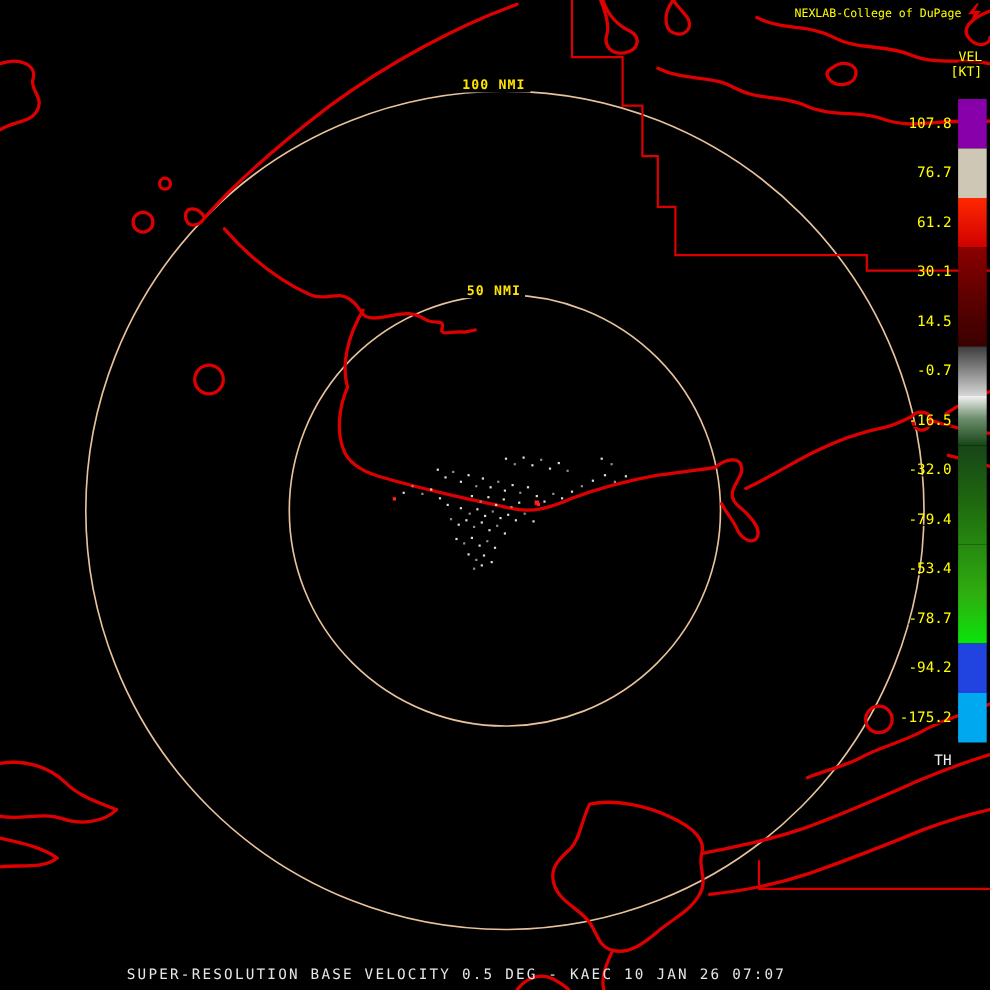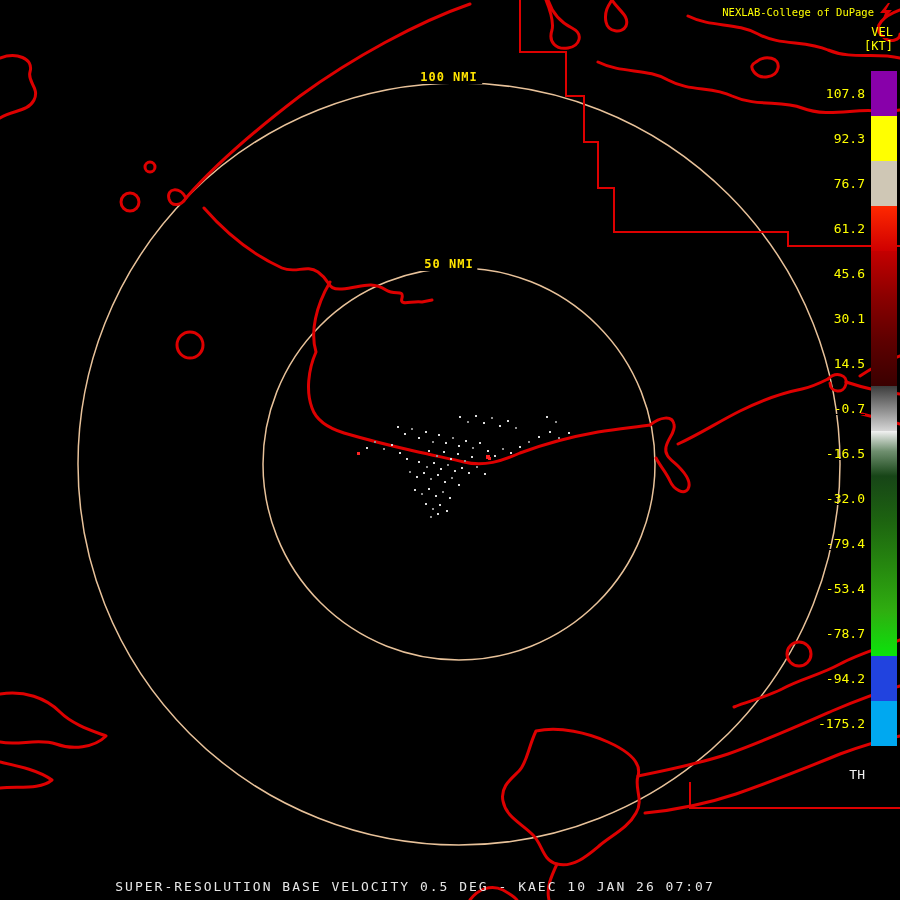--- a/index.html
+++ b/index.html
@@ -16,28 +16,28 @@
     position:absolute; top:6px; right:26px; color:#ffff00; font-size:10.5px;
     z-index:8; white-space:nowrap;
   }
   .logo{ position:absolute; top:3px; right:5px; width:18px; height:18px; z-index:8; }
 
   .footer{
     position:absolute; left:0; right:70px; bottom:6px; text-align:center;
     color:#e6e6e6; font-size:13px; letter-spacing:2px; z-index:8; white-space:nowrap;
   }
 
-  .colorbar{ position:absolute; top:25px; right:3px; width:92px; z-index:7;text-decoration:underline; }
+  .colorbar{ position:absolute; top:44px; right:3px; width:92px; z-index:7;text-decoration:underline; }
   .cb-title,.cb-units{ text-align:right; color:#ffff00; font-size:12px; line-height:14px; padding-right:4px; }
   .cb-rows{ margin-top:18px; }
   .cb-row{ display:flex; align-items:center; height:45px; }
   .cb-label{ flex:1; text-align:right; color:#ffff00; font-size:13px; padding-right:6px; white-space:nowrap; }
   .cb-swatch{ width:26px; height:45px; display:block; }
   .cb-row.th .cb-label{ color:#f0f0f0; }
-  .cb-row.th{ height:24px; margin-top:16px;justify-content:flex-end; }
+  .cb-row.th{ height:24px; margin-top:4px;justify-content:flex-end; }
   .cb-row.th .cb-swatch{ background:transparent; height:24px; }
 
   .echo{ position:absolute; width:2px; height:2px; z-index:5; }
   .site-marker{ position:absolute; width:4px; height:4px; background:#ff2020; z-index:5; }
 </style>
 </head>
 <body style="background: rgb(0, 0, 0);">
 
 <svg class="layer" width="900" height="900" viewBox="0 0 900 900" style="z-index: 1; color: rgb(232, 194, 154);">
   <g fill="none" stroke="currentColor" stroke-width="1.5">
@@ -176,34 +176,26 @@
 
 <div class="colorbar">
   <div class="cb-title">VEL</div>
   <div class="cb-units">[KT]</div>
   <div class="cb-rows">
       <div class="cb-row">
         <span class="cb-label">107.8</span>
         <span class="cb-swatch" style="background: rgb(136, 0, 170);"></span>
       </div>
       <div class="cb-row">
-        <span class="cb-label">92.3</span>
-        <span class="cb-swatch" style="background: rgb(255, 255, 0);"></span>
-      </div>
-      <div class="cb-row">
         <span class="cb-label">76.7</span>
         <span class="cb-swatch" style="background: rgb(207, 199, 181);"></span>
       </div>
       <div class="cb-row">
         <span class="cb-label">61.2</span>
         <span class="cb-swatch" style="background: linear-gradient(rgb(255, 40, 0), rgb(207, 0, 0));"></span>
-      </div>
-      <div class="cb-row">
-        <span class="cb-label">45.6</span>
-        <span class="cb-swatch" style="background: linear-gradient(rgb(196, 0, 0), rgb(140, 0, 0));"></span>
       </div>
       <div class="cb-row">
         <span class="cb-label">30.1</span>
         <span class="cb-swatch" style="background: linear-gradient(rgb(140, 0, 0), rgb(94, 0, 0));"></span>
       </div>
       <div class="cb-row">
         <span class="cb-label">14.5</span>
         <span class="cb-swatch" style="background: linear-gradient(rgb(94, 0, 0), rgb(58, 0, 0));"></span>
       </div>
       <div class="cb-row">

